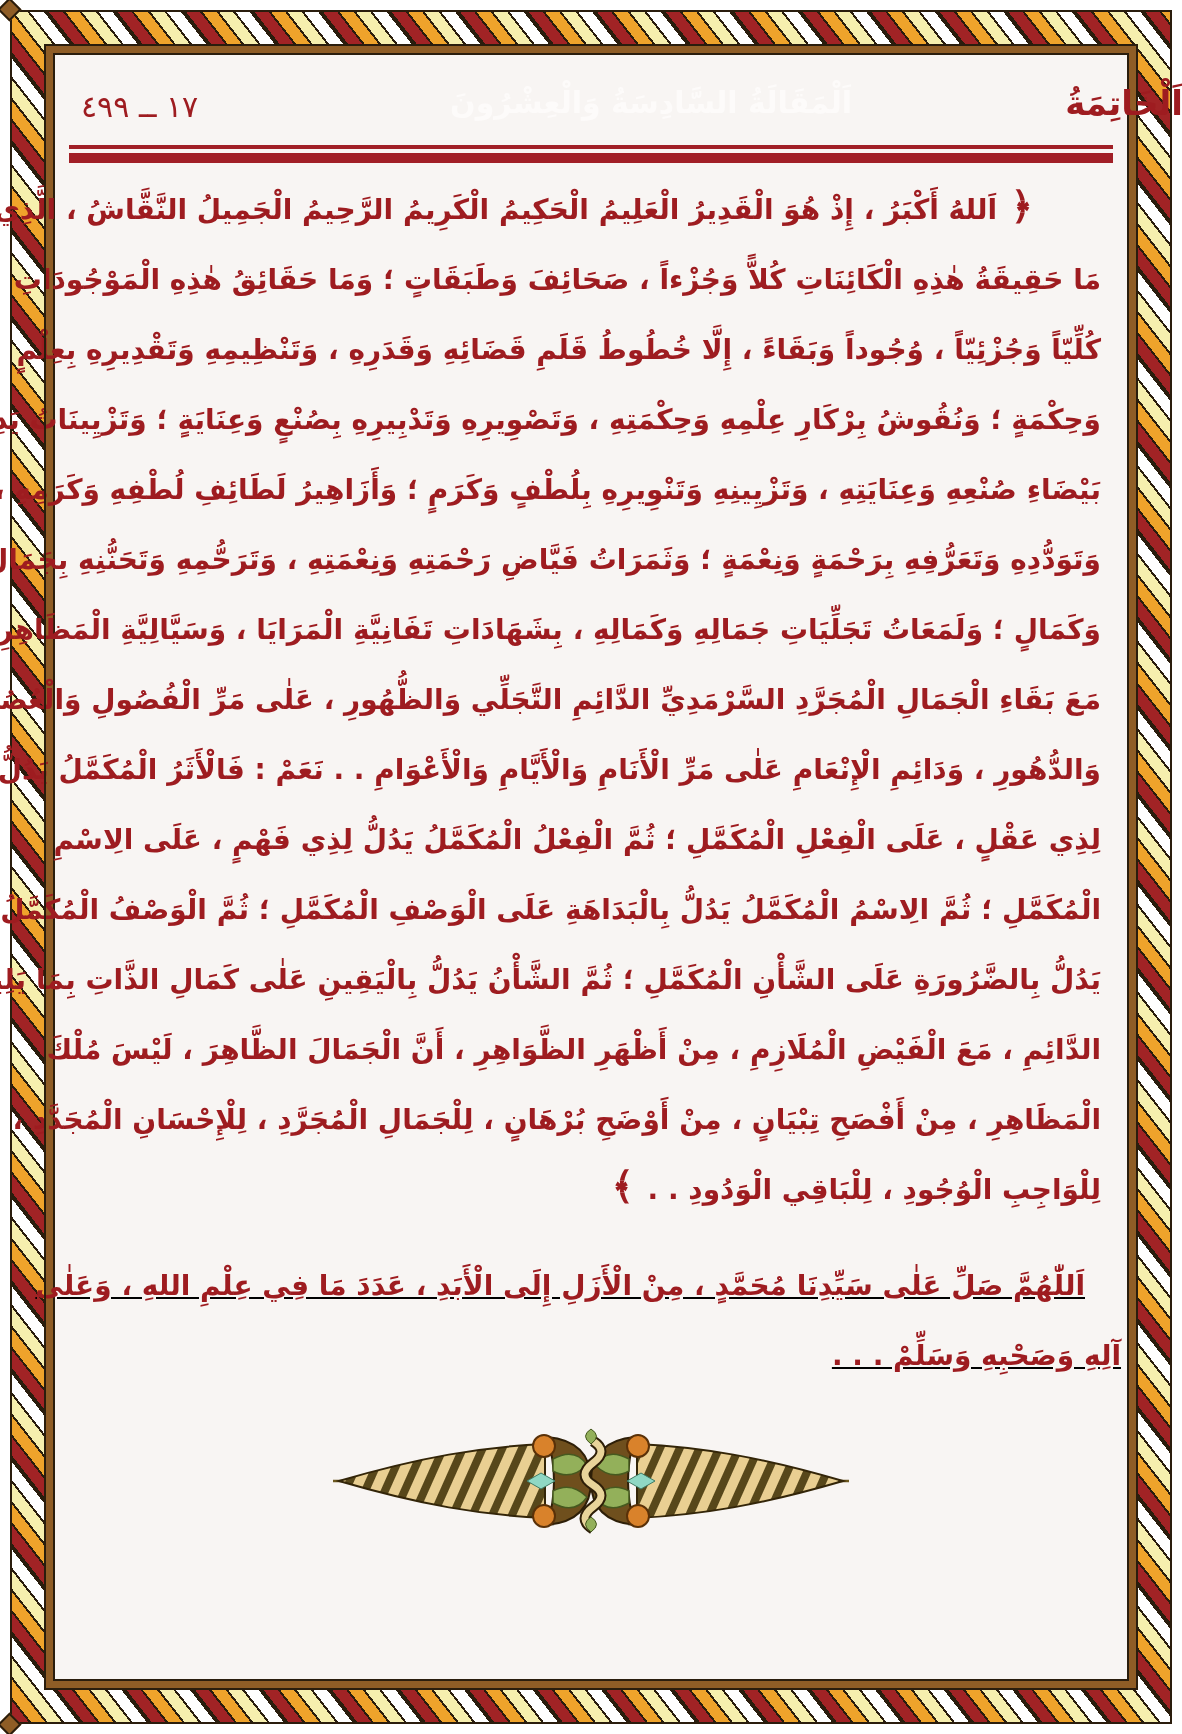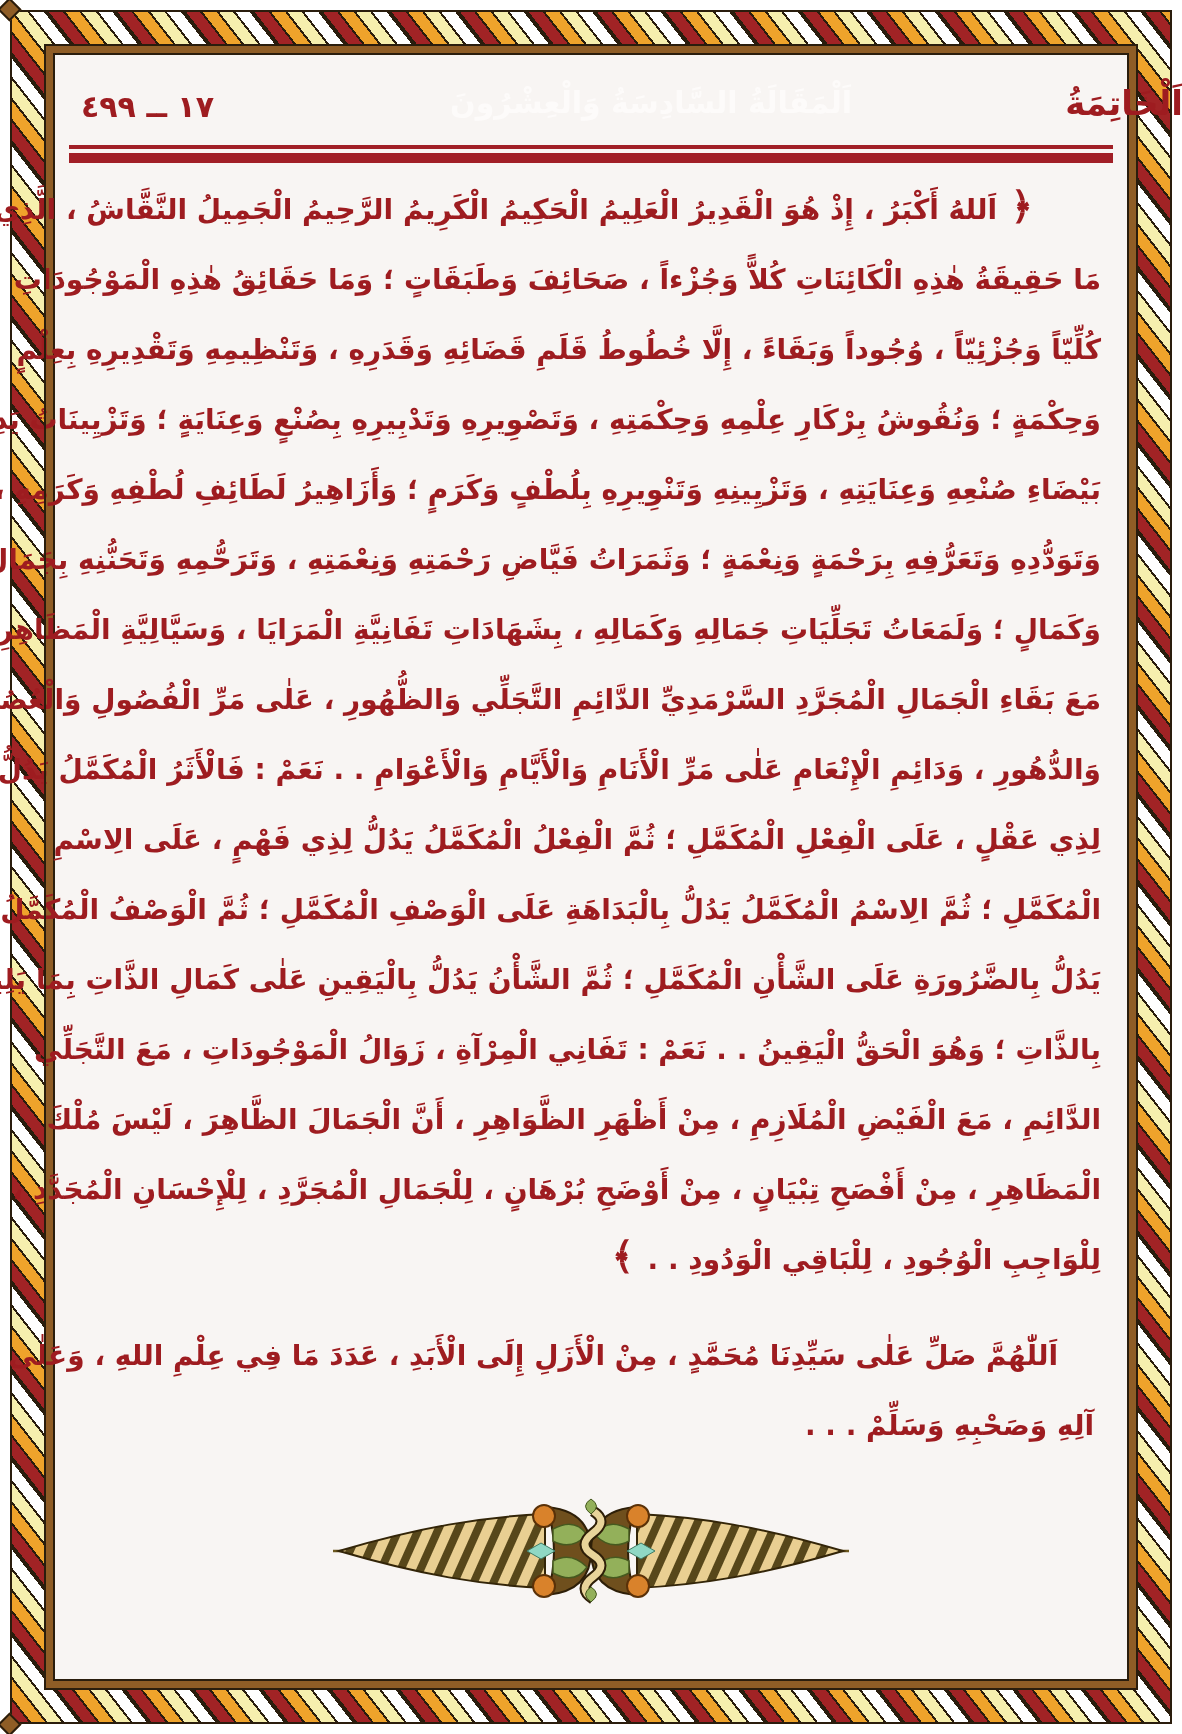--- a/index.html
+++ b/index.html
@@ -42,21 +42,21 @@
     border:7px solid var(--rail-brown,#8f5d26);
     outline:2px solid var(--chain-outline,#2a1d0d);
     box-shadow:inset 0 0 0 2px var(--chain-outline,#2a1d0d);
   }
 
   
   .header { position:relative; margin:24px 16px 0; height:66px; }
   .page-number {
     position:absolute; left:12px; top:12px;
     direction:rtl;
-    font-size:30px; font-weight:bold; letter-spacing:2px;
+    font-size:30px; font-weight:normal; letter-spacing:2px;
     color:var(--ink,#9e1c20);
   }
   .title-stack { position:absolute; left:0; right:0; top:0; height:100%; }
   .ghost-title {
     position:absolute; left:0; right:0; top:8px; text-align:center;
     transform:translateX(60px);
     direction:rtl;
     font-size:30px; font-weight:bold;
     color:var(--ghost,#fdfbfa);
   }
@@ -85,21 +85,21 @@
     line-height:70px; height:70px;
     color:var(--ink,#9e1c20);
     text-align:justify; text-align-last:justify;
     white-space:nowrap;
   }
   .body-line:first-child { padding-right:64px; }
   .endline { text-align-last:right; }
   .ornate { font-size:1.35em; line-height:0; padding:0 4px; }
 
   
-  .prayer { margin:26px 35px 0; direction:rtl; }
+  .prayer { margin:26px 8px 0; direction:rtl;text-decoration:underline; }
   .prayer-line:first-child { padding-right:36px; }
 
   
   .tailpiece { margin-top:34px; text-align:center; }
 </style>
 </head>
 <body>
 
 <div class="canvas">
 
@@ -125,21 +125,20 @@
         <div class="body-line" dir="rtl">كُلِّيّاً وَجُزْئِيّاً ، وُجُوداً وَبَقَاءً ، إِلَّا خُطُوطُ قَلَمِ قَضَائِهِ وَقَدَرِهِ ، وَتَنْظِيمِهِ وَتَقْدِيرِهِ بِعِلْمٍ</div>
         <div class="body-line" dir="rtl">وَحِكْمَةٍ ؛ وَنُقُوشُ بِرْكَارِ عِلْمِهِ وَحِكْمَتِهِ ، وَتَصْوِيرِهِ وَتَدْبِيرِهِ بِصُنْعٍ وَعِنَايَةٍ ؛ وَتَزْيِينَاتُ يَدِ</div>
         <div class="body-line" dir="rtl">بَيْضَاءِ صُنْعِهِ وَعِنَايَتِهِ ، وَتَزْيِينِهِ وَتَنْوِيرِهِ بِلُطْفٍ وَكَرَمٍ ؛ وَأَزَاهِيرُ لَطَائِفِ لُطْفِهِ وَكَرَمِهِ ،</div>
         <div class="body-line" dir="rtl">وَتَوَدُّدِهِ وَتَعَرُّفِهِ بِرَحْمَةٍ وَنِعْمَةٍ ؛ وَثَمَرَاتُ فَيَّاضِ رَحْمَتِهِ وَنِعْمَتِهِ ، وَتَرَحُّمِهِ وَتَحَنُّنِهِ بِجَمَالٍ</div>
         <div class="body-line" dir="rtl">وَكَمَالٍ ؛ وَلَمَعَاتُ تَجَلِّيَاتِ جَمَالِهِ وَكَمَالِهِ ، بِشَهَادَاتِ تَفَانِيَّةِ الْمَرَايَا ، وَسَيَّالِيَّةِ الْمَظَاهِرِ ،</div>
         <div class="body-line" dir="rtl">مَعَ بَقَاءِ الْجَمَالِ الْمُجَرَّدِ السَّرْمَدِيِّ الدَّائِمِ التَّجَلِّي وَالظُّهُورِ ، عَلٰى مَرِّ الْفُصُولِ وَالْعُصُورِ</div>
         <div class="body-line" dir="rtl">وَالدُّهُورِ ، وَدَائِمِ الْإِنْعَامِ عَلٰى مَرِّ الْأَنَامِ وَالْأَيَّامِ وَالْأَعْوَامِ . . نَعَمْ : فَالْأَثَرُ الْمُكَمَّلُ يَدُلُّ</div>
         <div class="body-line" dir="rtl">لِذِي عَقْلٍ ، عَلَى الْفِعْلِ الْمُكَمَّلِ ؛ ثُمَّ الْفِعْلُ الْمُكَمَّلُ يَدُلُّ لِذِي فَهْمٍ ، عَلَى الِاسْمِ</div>
         <div class="body-line" dir="rtl">الْمُكَمَّلِ ؛ ثُمَّ الِاسْمُ الْمُكَمَّلُ يَدُلُّ بِالْبَدَاهَةِ عَلَى الْوَصْفِ الْمُكَمَّلِ ؛ ثُمَّ الْوَصْفُ الْمُكَمَّلُ</div>
         <div class="body-line" dir="rtl">يَدُلُّ بِالضَّرُورَةِ عَلَى الشَّأْنِ الْمُكَمَّلِ ؛ ثُمَّ الشَّأْنُ يَدُلُّ بِالْيَقِينِ عَلٰى كَمَالِ الذَّاتِ بِمَا يَلِيقُ</div>
-        <div class="body-line" dir="rtl">بِالذَّاتِ ؛ وَهُوَ الْحَقُّ الْيَقِينُ . . نَعَمْ : تَفَانِي الْمِرْآةِ ، زَوَالُ الْمَوْجُودَاتِ ، مَعَ التَّجَلِّي</div>
         <div class="body-line" dir="rtl">الدَّائِمِ ، مَعَ الْفَيْضِ الْمُلَازِمِ ، مِنْ أَظْهَرِ الظَّوَاهِرِ ، أَنَّ الْجَمَالَ الظَّاهِرَ ، لَيْسَ مُلْكَ</div>
         <div class="body-line" dir="rtl">الْمَظَاهِرِ ، مِنْ أَفْصَحِ تِبْيَانٍ ، مِنْ أَوْضَحِ بُرْهَانٍ ، لِلْجَمَالِ الْمُجَرَّدِ ، لِلْإِحْسَانِ الْمُجَدَّدِ ،</div>
         <div class="body-line endline" dir="rtl">لِلْوَاجِبِ الْوُجُودِ ، لِلْبَاقِي الْوَدُودِ . . <span class="ornate">﴾</span></div>
       </div>
 
     <div class="prayer">
         <div class="prayer-line" dir="rtl">اَللّٰهُمَّ صَلِّ عَلٰى سَيِّدِنَا مُحَمَّدٍ ، مِنْ الْأَزَلِ إِلَى الْأَبَدِ ، عَدَدَ مَا فِي عِلْمِ اللهِ ، وَعَلٰى</div>
         <div class="prayer-line endline" dir="rtl">آلِهِ وَصَحْبِهِ وَسَلِّمْ . . .</div>
       </div>
 

